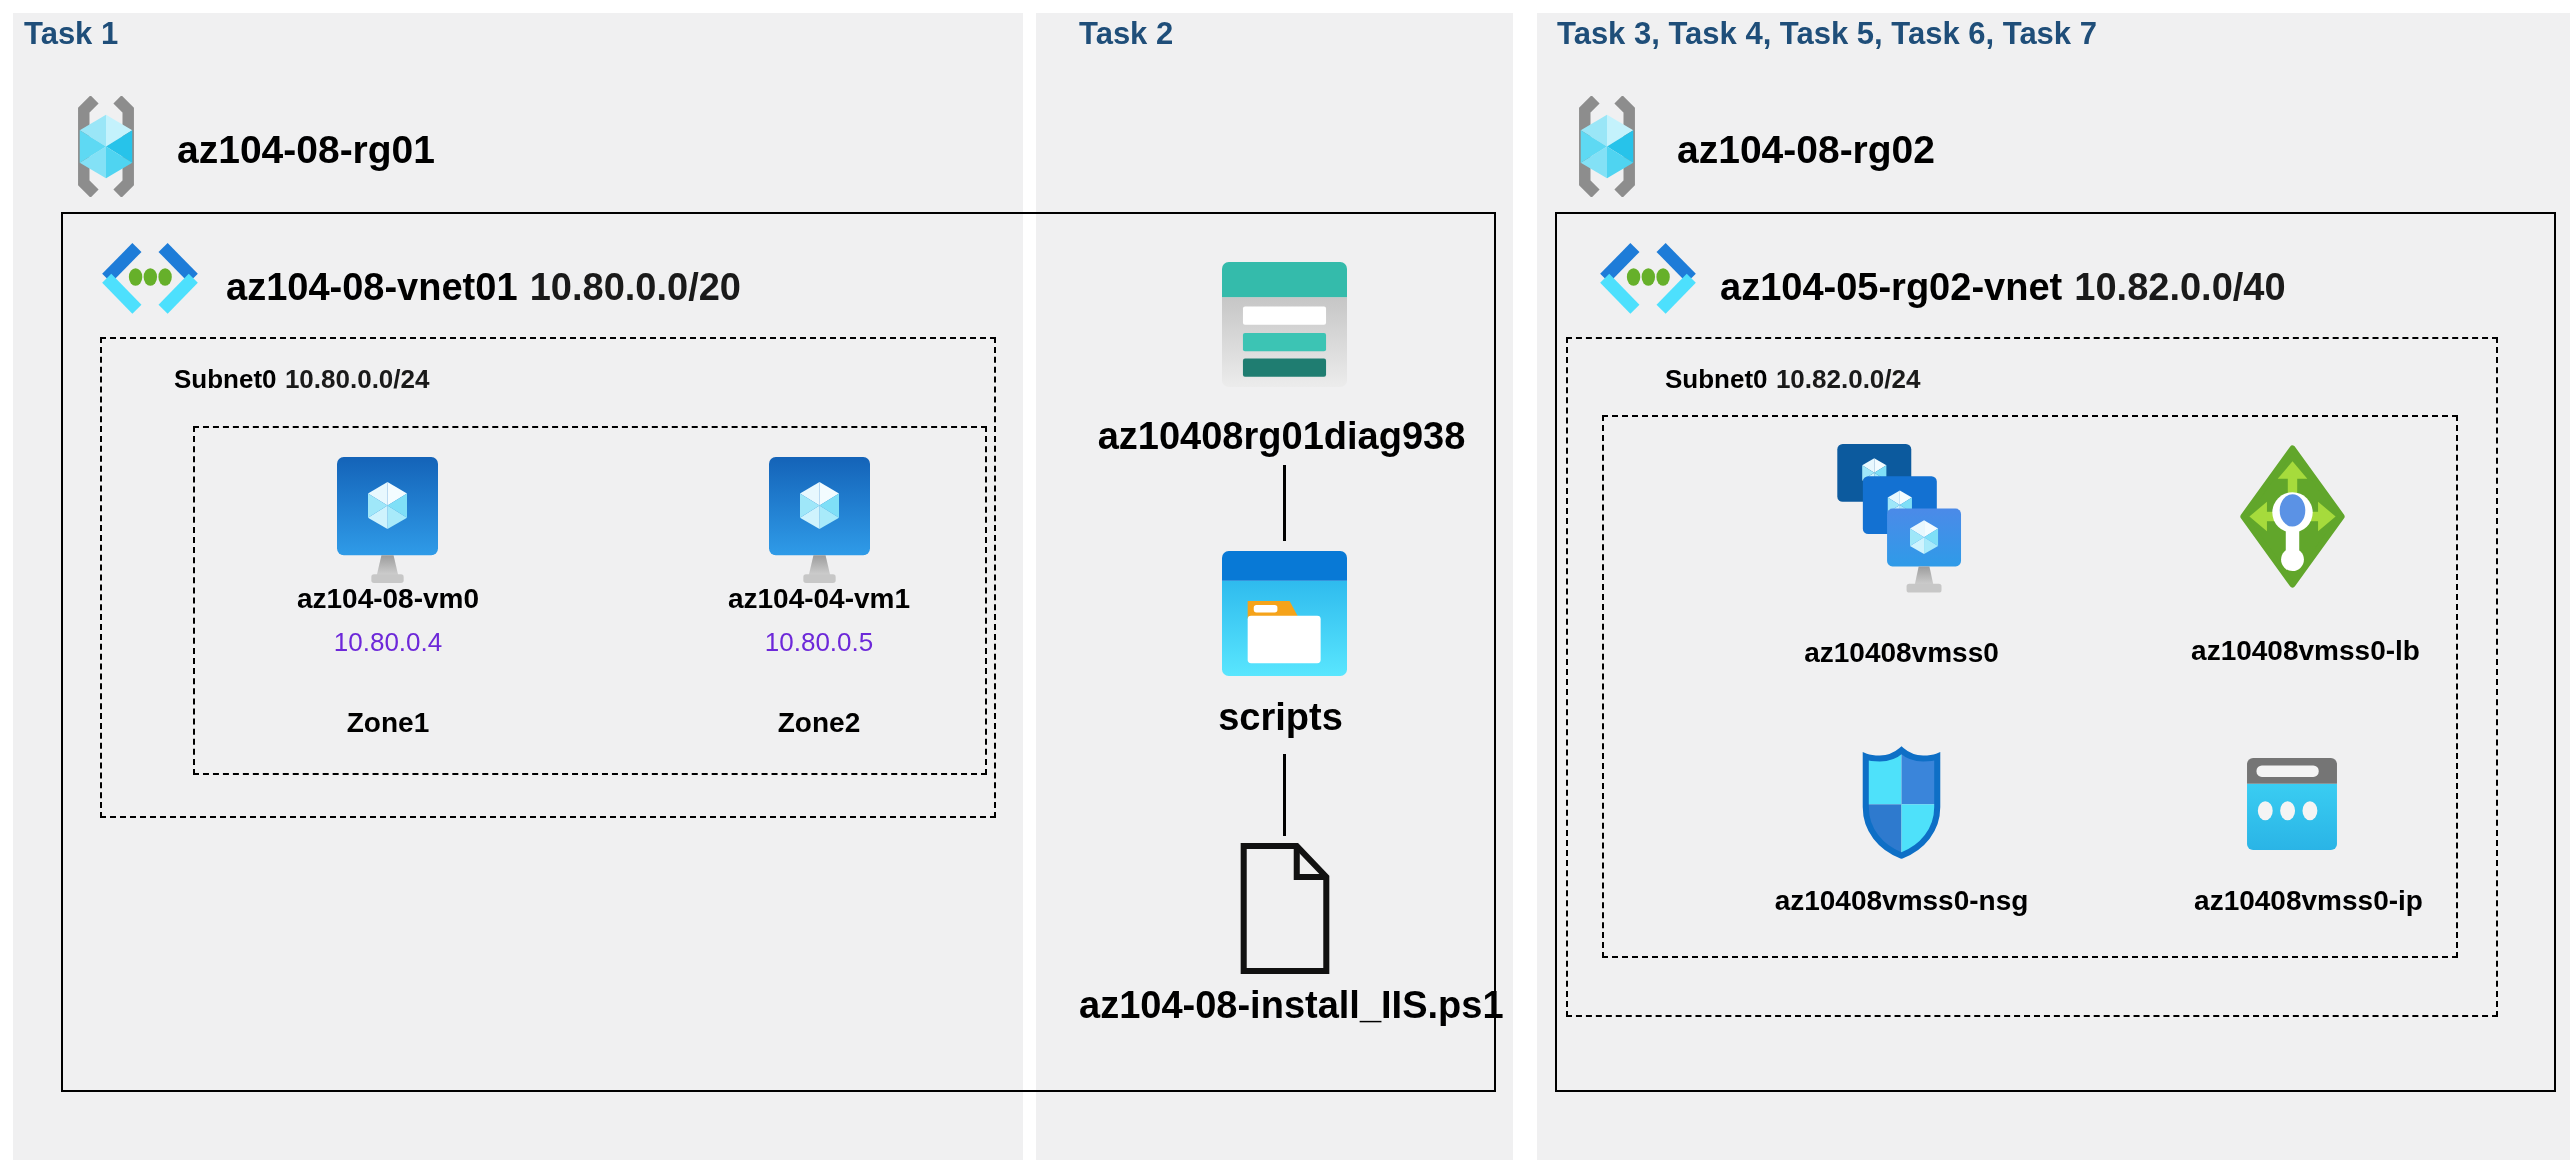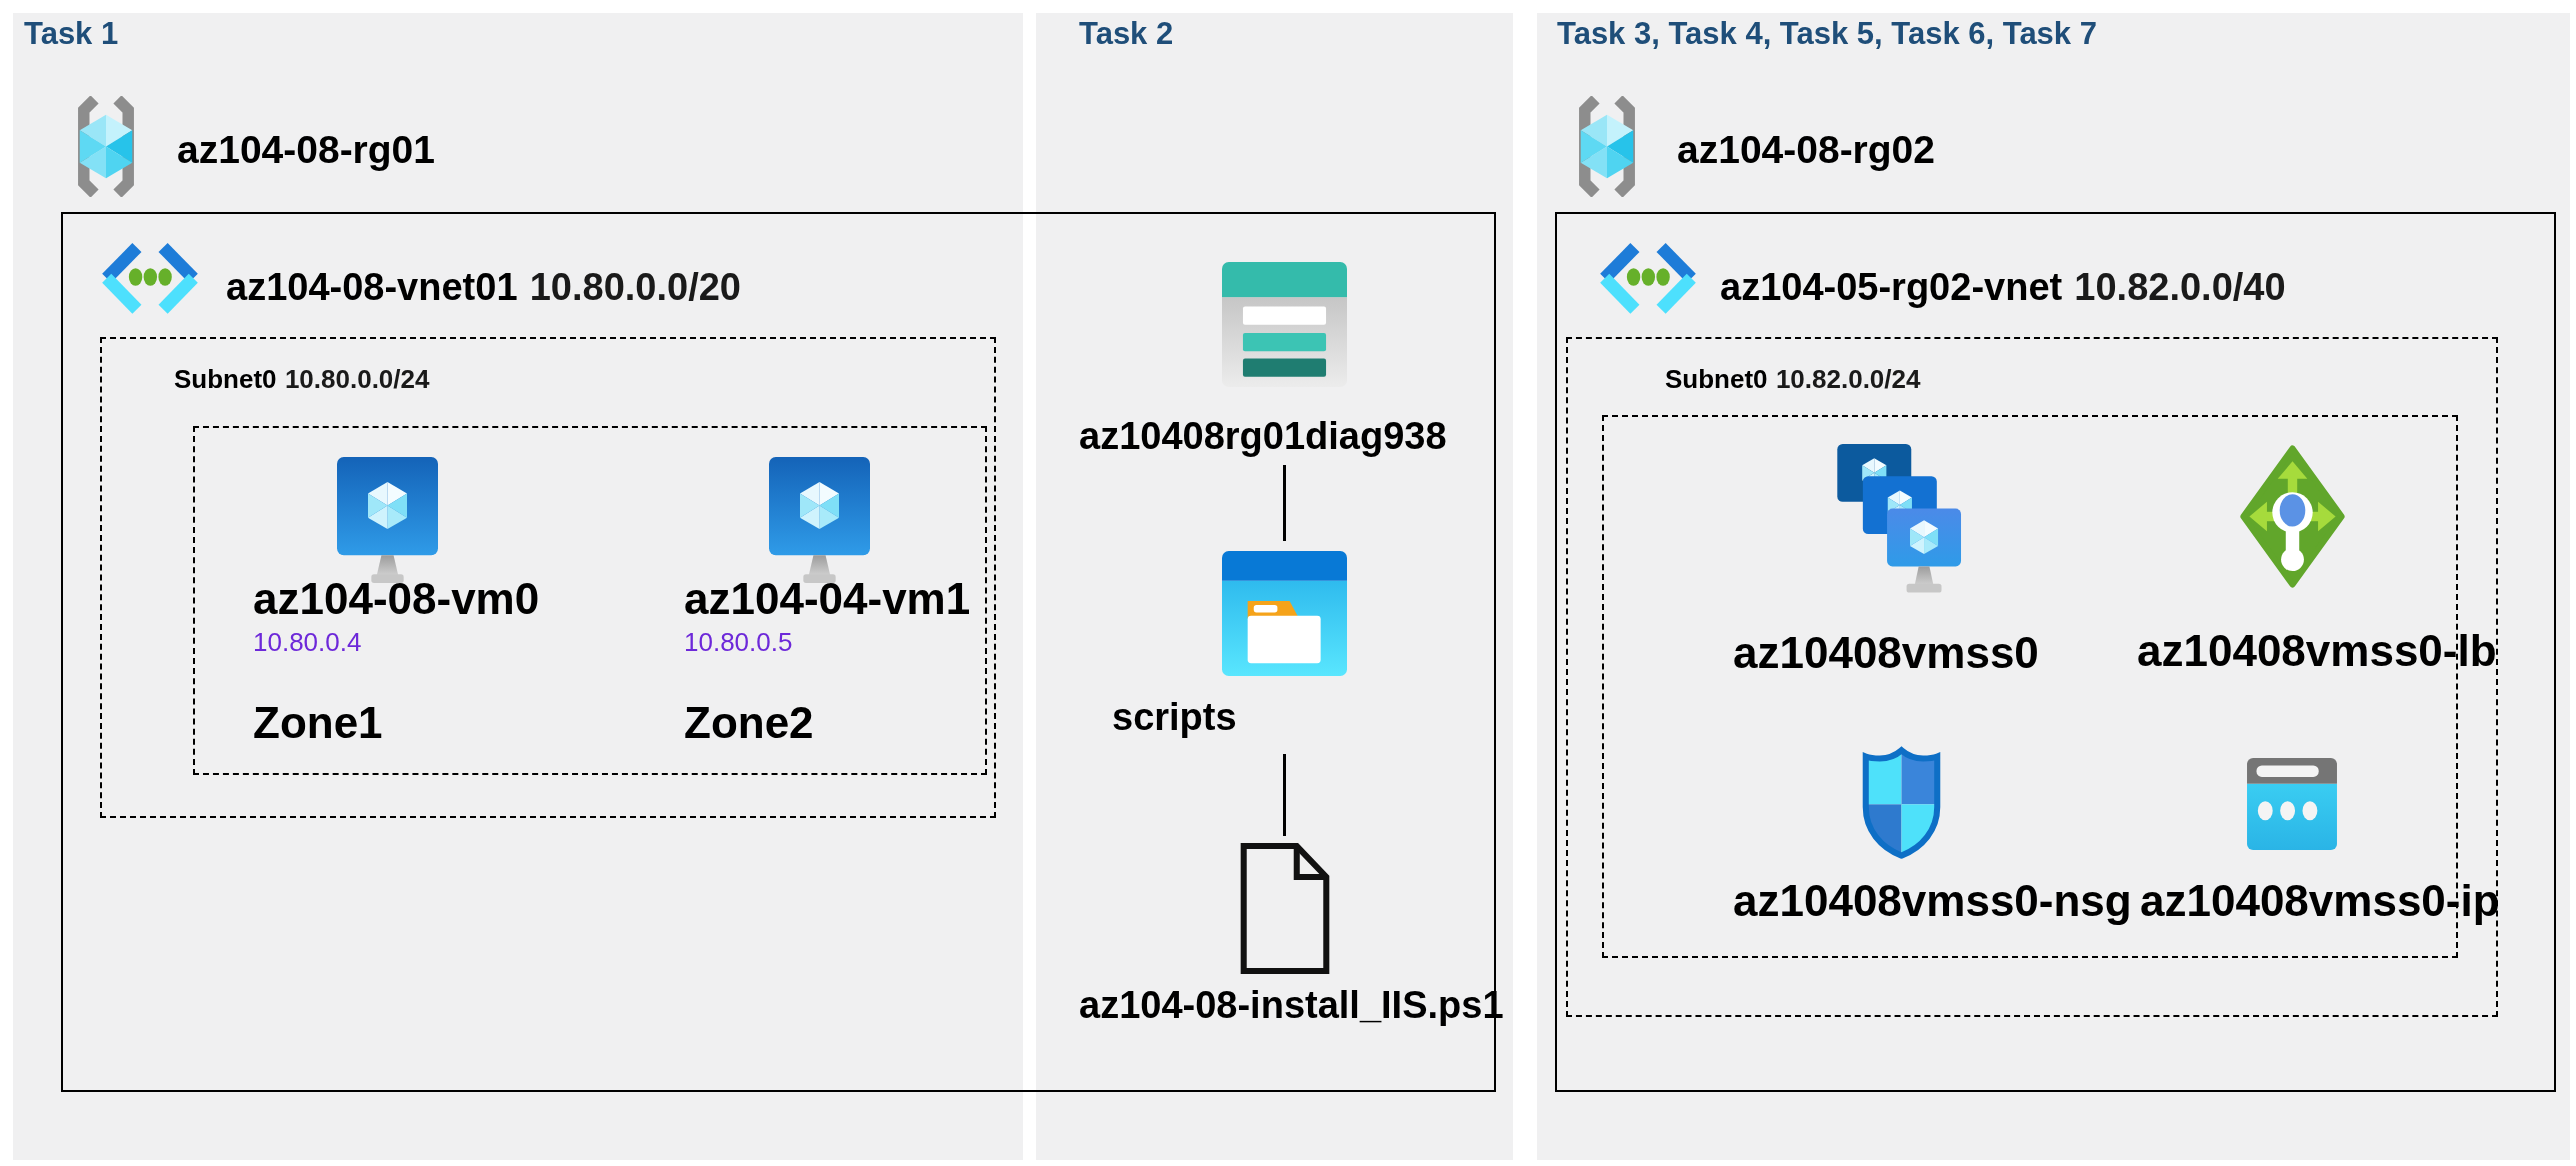--- a/index.html
+++ b/index.html
@@ -5,27 +5,27 @@
   html,body{margin:0;padding:0}
   body{
     width:2576px;height:1166px;position:relative;overflow:hidden;
     background:#ffffff;font-family:"Liberation Sans",sans-serif;
   }
   .abs{position:absolute}
   .panel{background:#f0f0f1}
   .hdr{font-weight:bold;font-size:31px;line-height:35px;color:#1f4e79;white-space:nowrap}
   .solid-box{border:2.7px solid #000;box-sizing:border-box;background:transparent}
   .dashed-box{border:2.7px dashed #000;box-sizing:border-box;background:transparent}
-  .lbl{font-weight:bold;font-size:44px;line-height:42px;color:#000;white-space:nowrap}
+  .lbl{font-weight:bold;font-size:28px;line-height:42px;color:#000;white-space:nowrap}
   .lbl-lg{font-size:39px;line-height:44px}
   .lbl-md{font-size:38px;line-height:43px}
   .sub{font-size:26px;line-height:40px}
   .reg{font-weight:normal;color:#6d28d9}
   .cidr{font-weight:bold;color:#1a1a1a;margin-left:0.32em}
-  .center{text-align:left}
+  .center{text-align:center}
   .conn{width:2.7px;background:#000}
   svg{display:block}
 </style>
 </head>
 <body>
 
 <svg width="0" height="0" style="position:absolute">
   <defs>
     <linearGradient id="vmScreen" x1="0" y1="0" x2="0" y2="1">
       <stop offset="0" stop-color="#1463b8"></stop>

